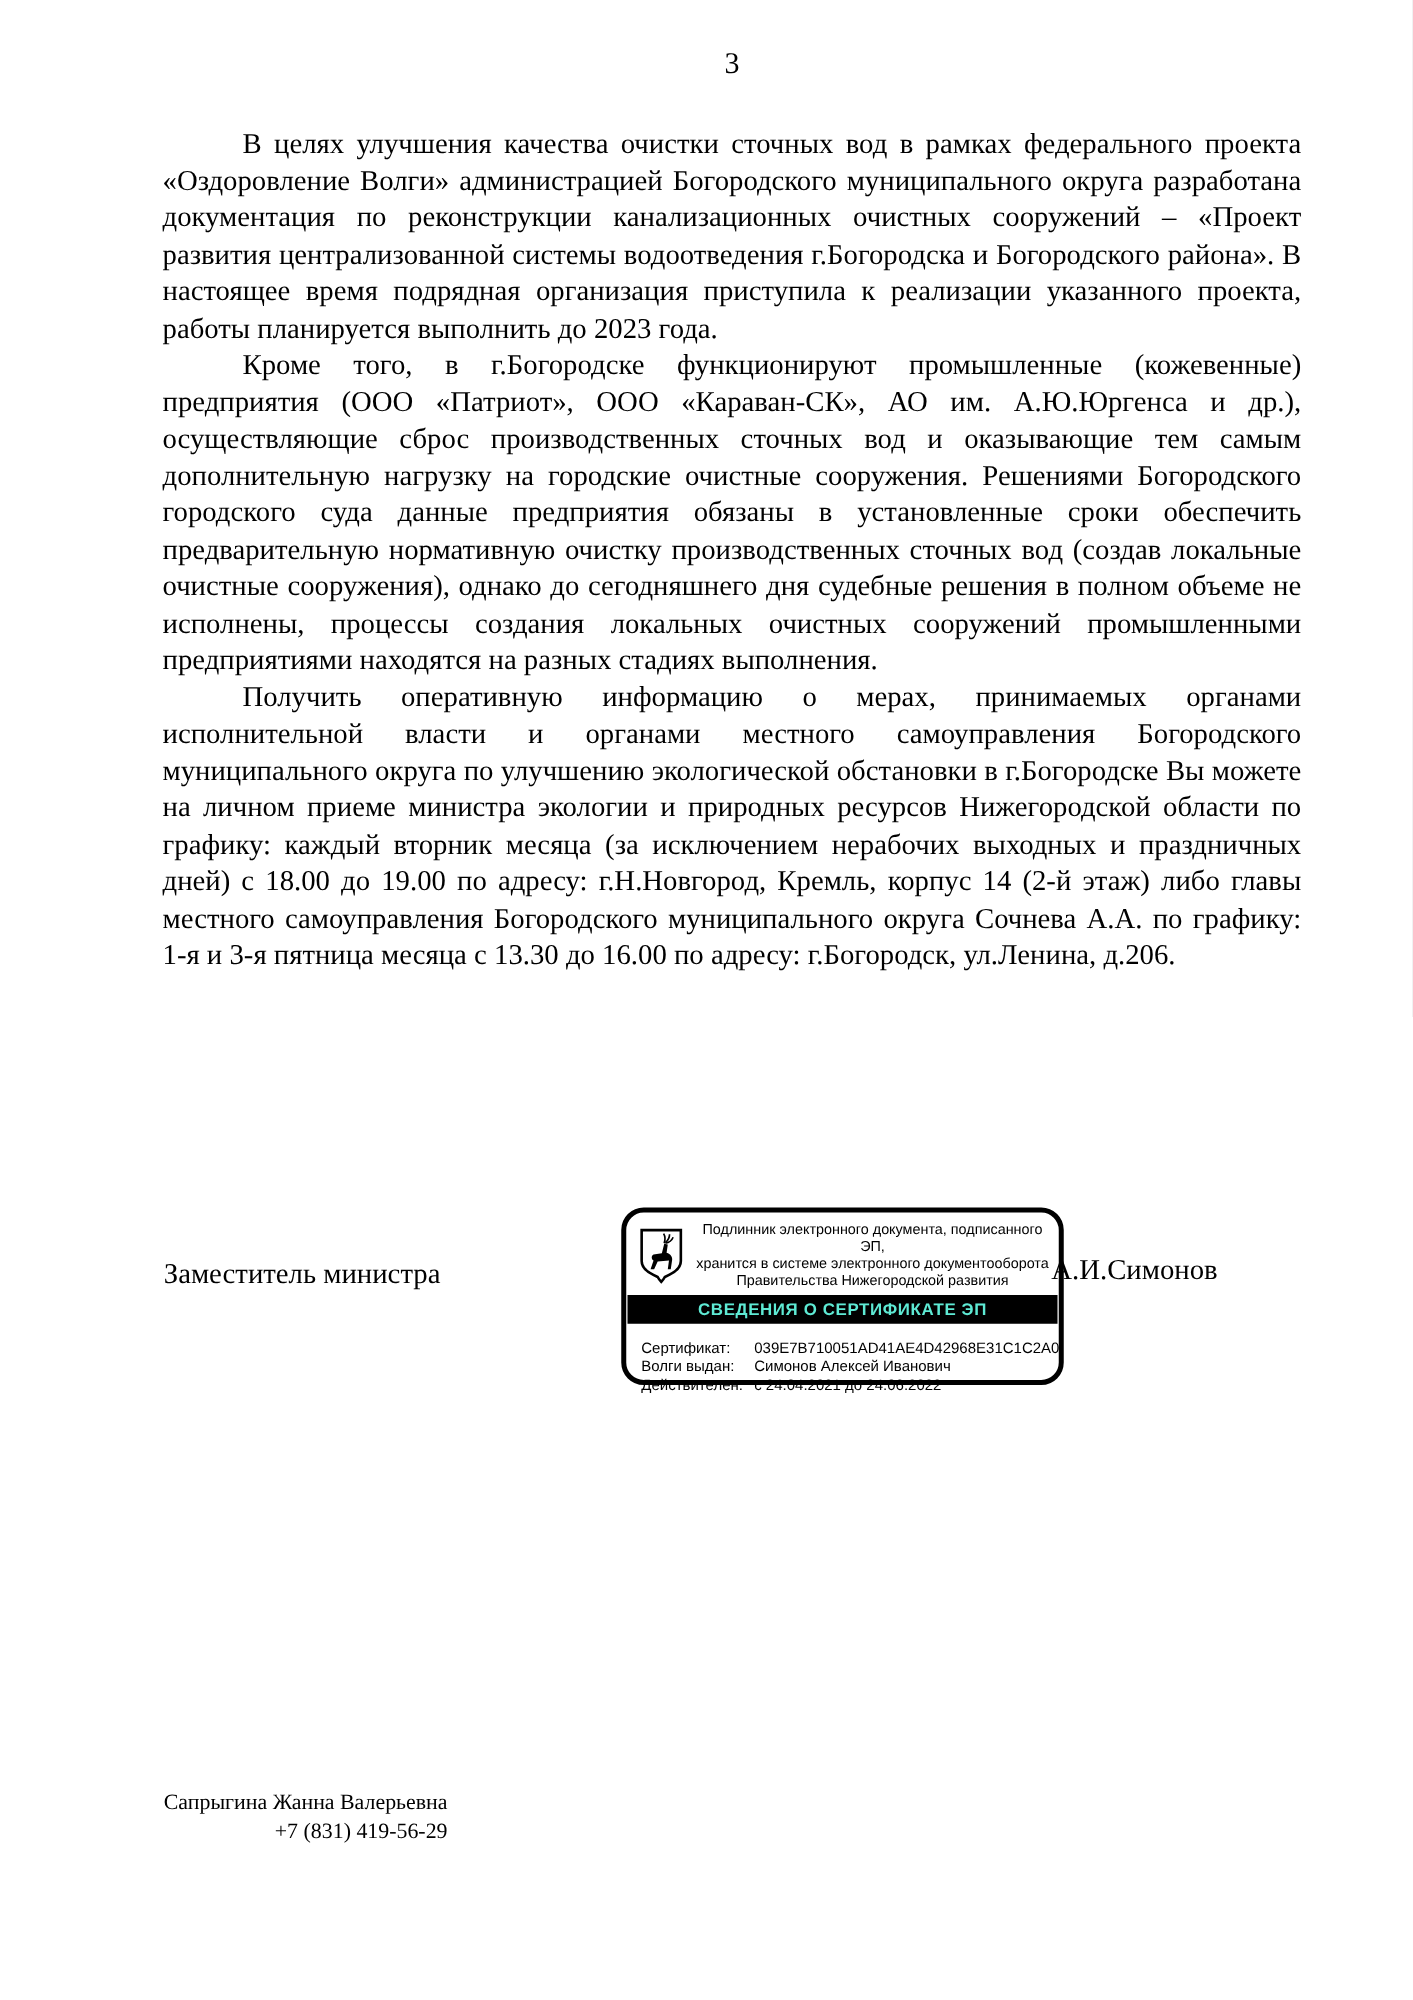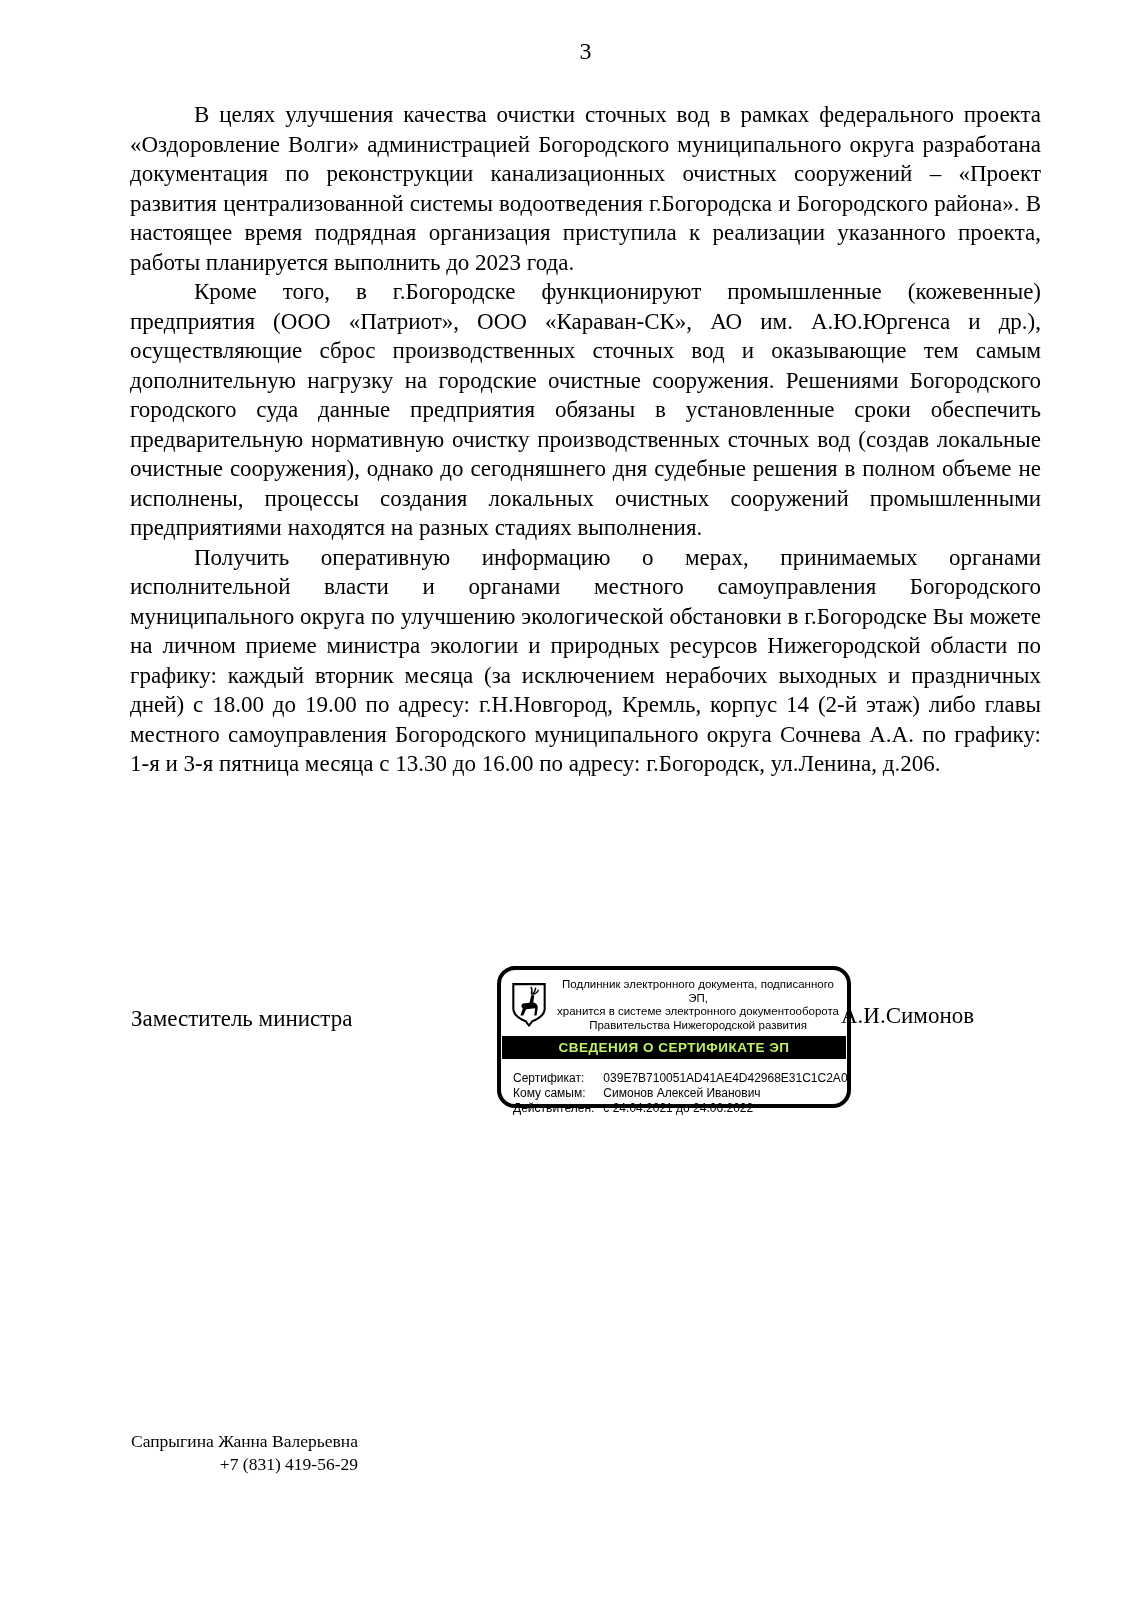--- a/index.html
+++ b/index.html
@@ -72,21 +72,21 @@
   .emblem { width: 38px; height: 46px; flex: 0 0 auto; }
   .stamp-header {
     flex: 1;
     text-align: center;
     font-size: 11.5px;
     line-height: 13.5px;
     color: #000;
   }
   .stamp-bar {
     background: #000;
-    color: #bef264;
+    color: #5eead4;
     text-align: center;
     font-weight: bold;
     font-size: 13.5px;
     letter-spacing: 0.5px;
     padding: 4px 0 4px;
     margin: 2px 1px 12px 1px;
   }
   .stamp-fields {
     margin: 7px 0 0 12px;
     border-collapse: collapse;
@@ -140,21 +140,21 @@
       </span>
     </div>
     <div class="stamp-bar">СВЕДЕНИЯ О СЕРТИФИКАТЕ ЭП</div>
     <table class="stamp-fields">
       <tbody>
           <tr>
         <td class="lbl">Сертификат:</td>
         <td>039E7B710051AD41AE4D42968E31C1C2A0</td>
       </tr>
       <tr>
-        <td class="lbl">Кому самым:</td>
+        <td class="lbl">Волги выдан:</td>
         <td>Симонов Алексей Иванович</td>
       </tr>
       <tr>
         <td class="lbl">Действителен:</td>
         <td>с 24.04.2021 до 24.06.2022</td>
       </tr>
     </tbody>
       </table>
   </div>
 

